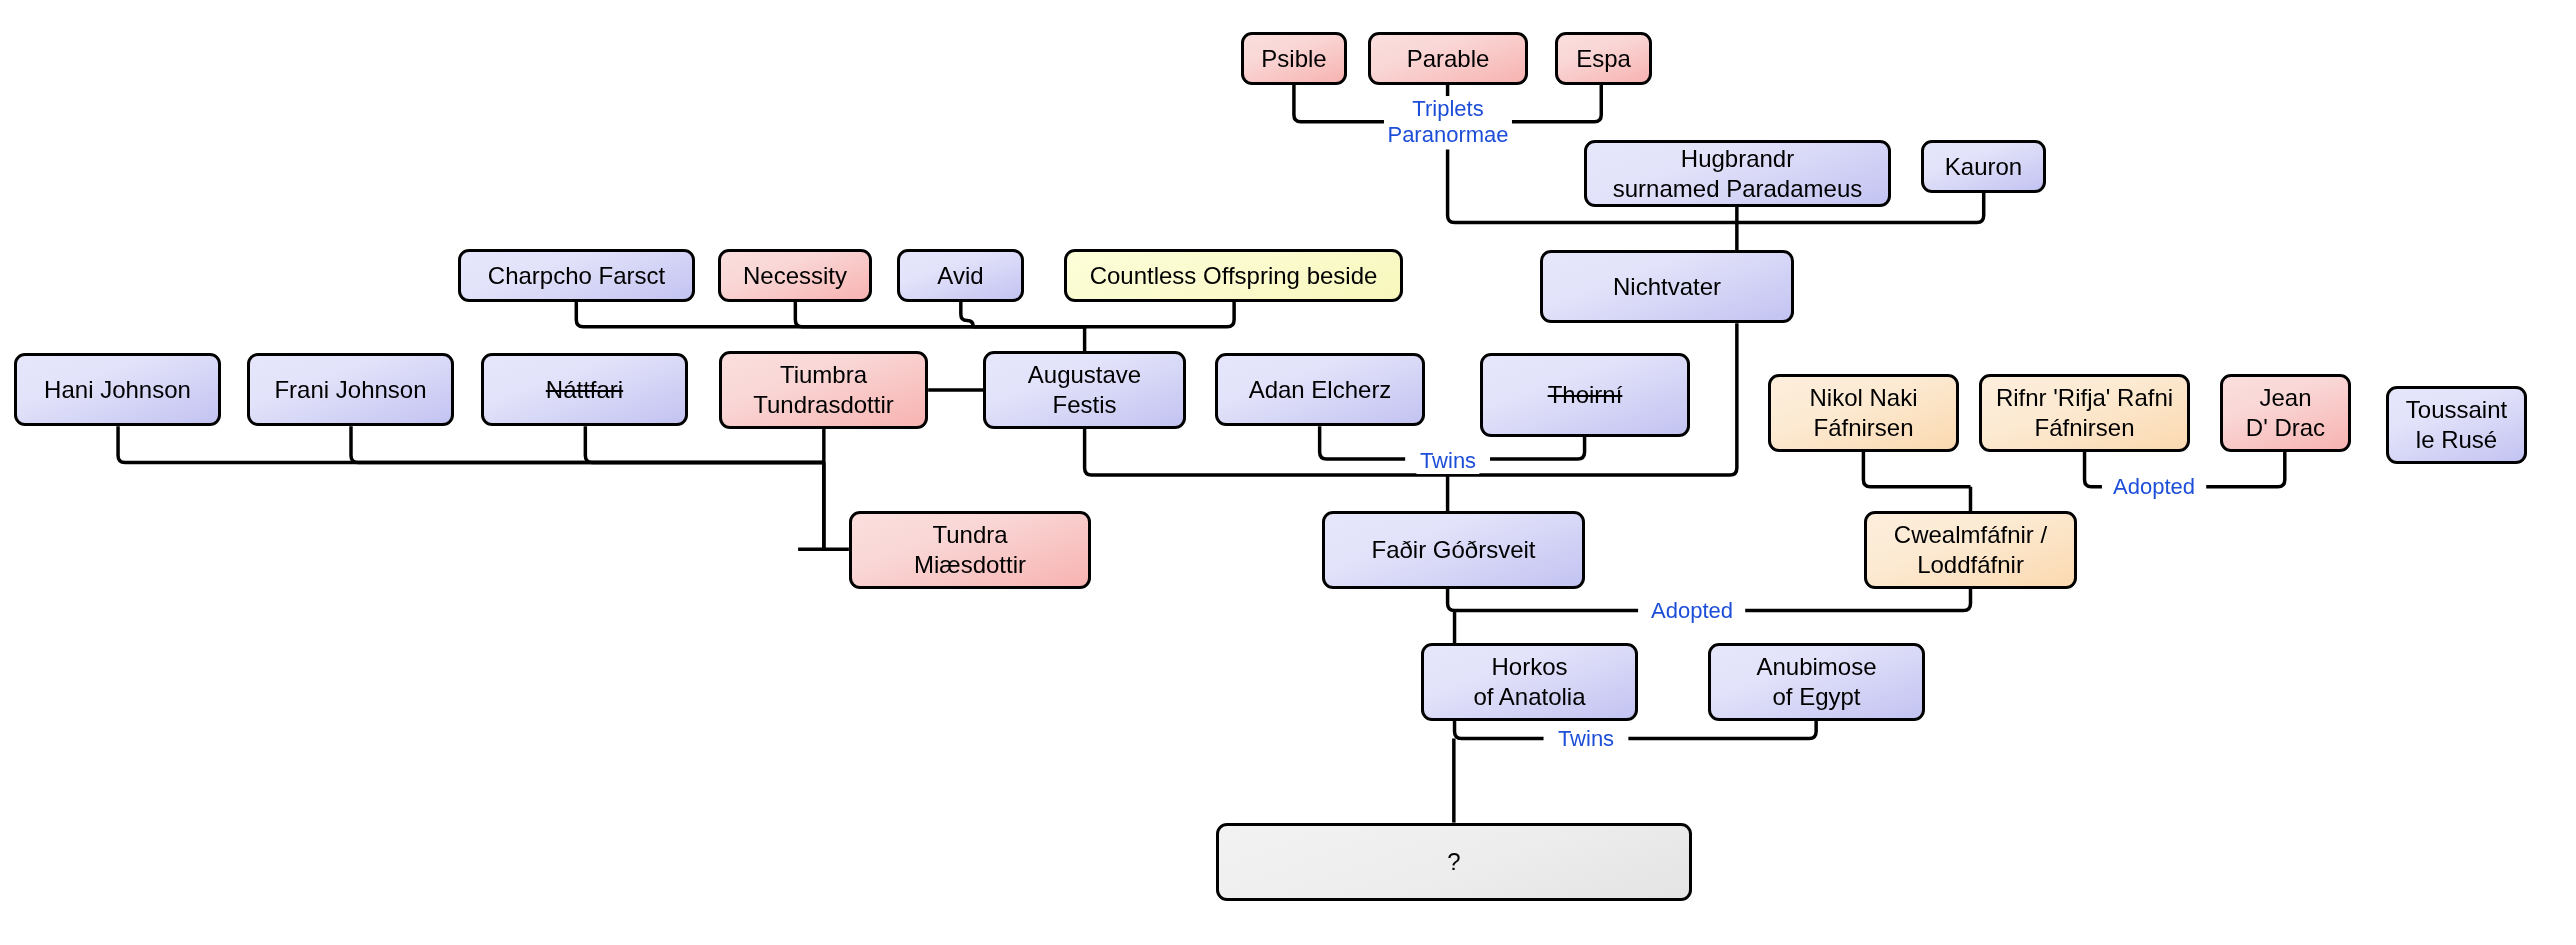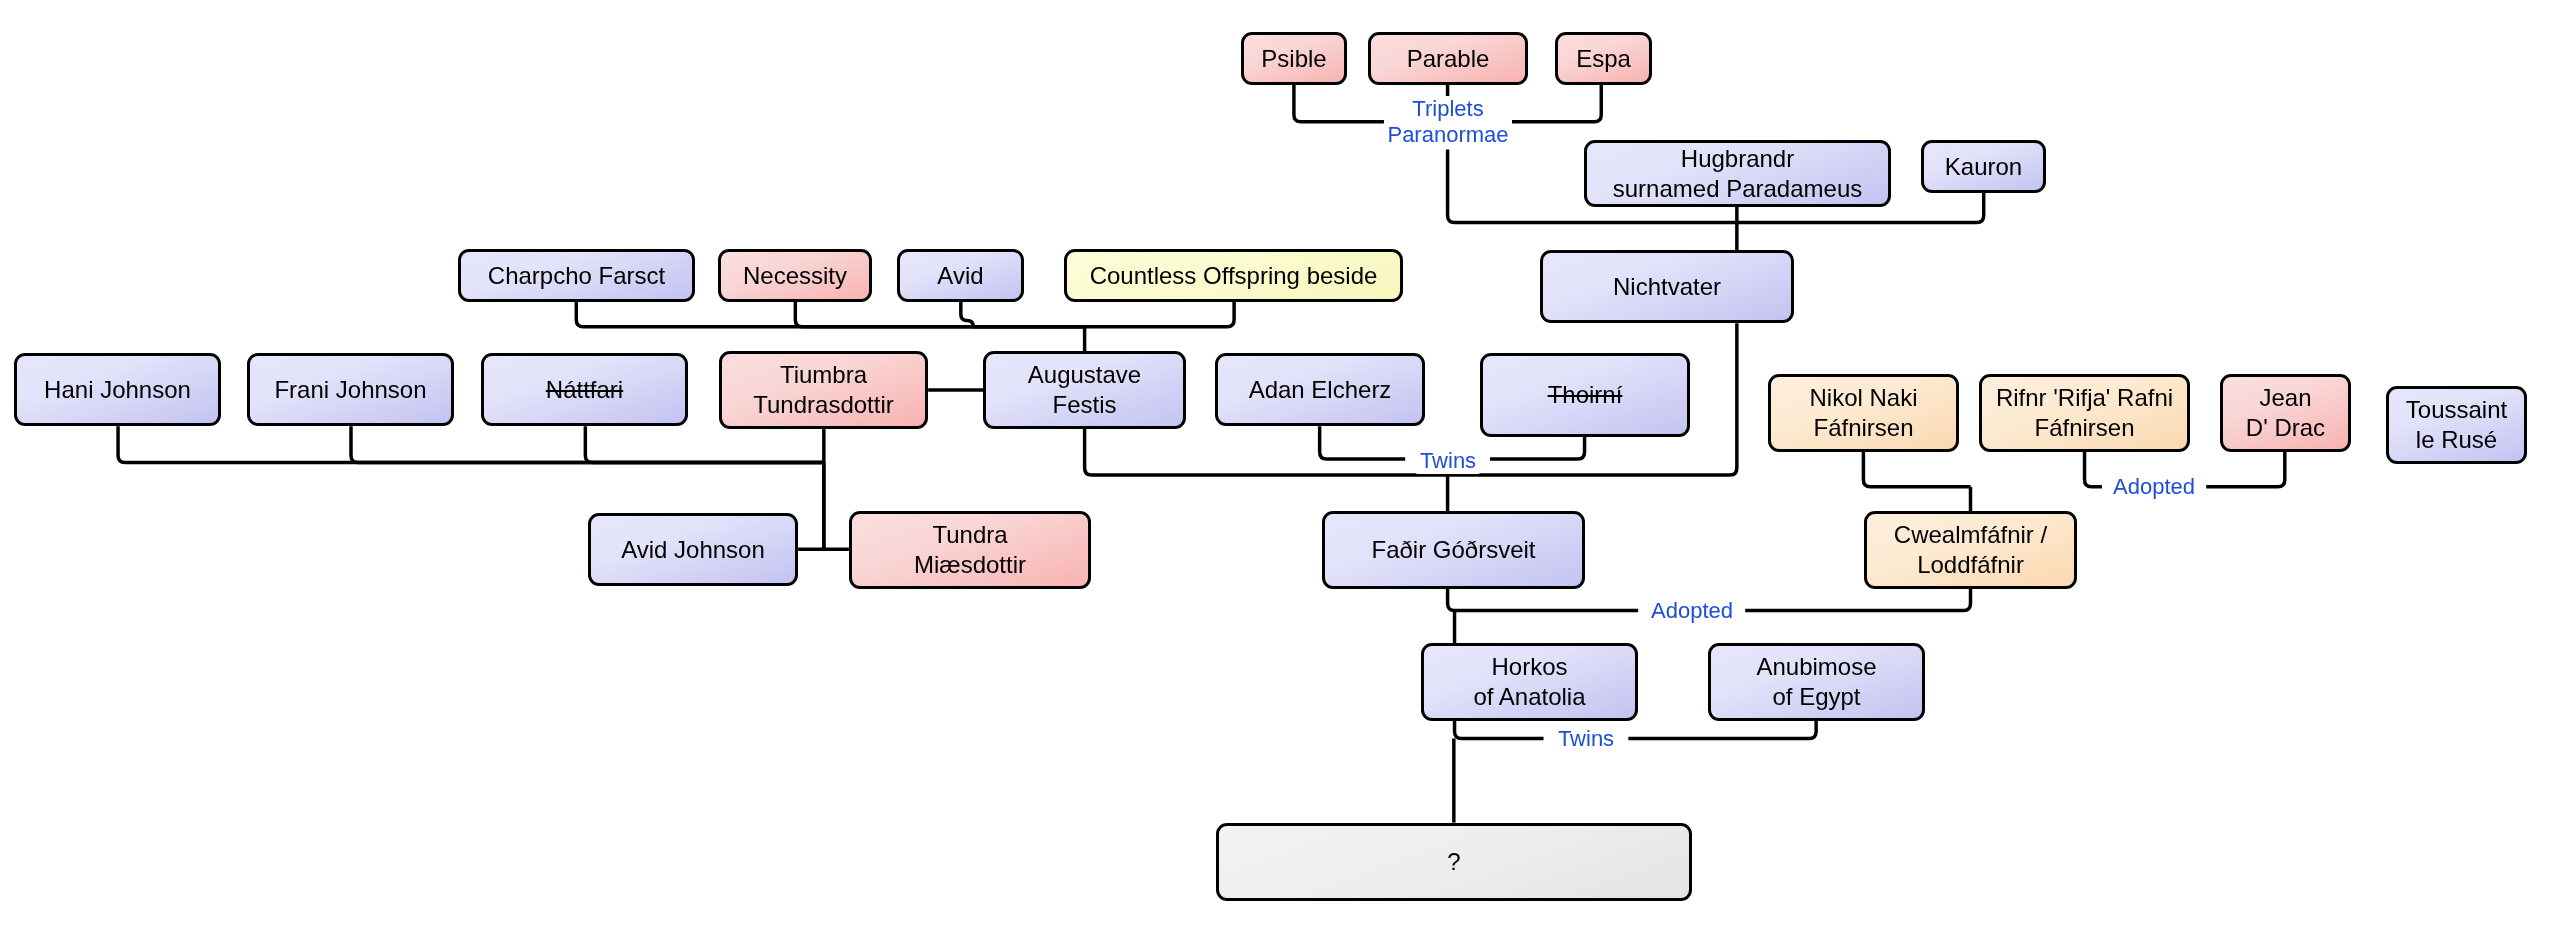--- a/index.html
+++ b/index.html
@@ -133,23 +133,20 @@
   <div class="node orange" style="left:1979px;top:374px;width:211px;height:78px;">
       <span>Rifnr 'Rifja' Rafni<br>Fáfnirsen</span>
     </div>
   <div class="node pink" style="left:2220px;top:374px;width:131px;height:78px;">
       <span>Jean<br>D' Drac</span>
     </div>
   <div class="node blue" style="left:2386px;top:374px;width:141px;height:78px;margin-top:12px;">
       <span>Toussaint<br>le Rusé</span>
     </div>
 
-  <div class="node blue" style="left:588px;top:513px;width:210px;height:73px;">
-      <span>Avid Johnson</span>
-    </div>
   <div class="node pink" style="left:849px;top:511px;width:242px;height:78px;">
       <span>Tundra<br>Miæsdottir</span>
     </div>
   <div class="node blue" style="left:1322px;top:511px;width:263px;height:78px;">
       <span>Faðir Góðrsveit</span>
     </div>
   <div class="node orange" style="left:1864px;top:511px;width:213px;height:78px;">
       <span>Cwealmfáfnir /<br>Loddfáfnir</span>
     </div>
 

